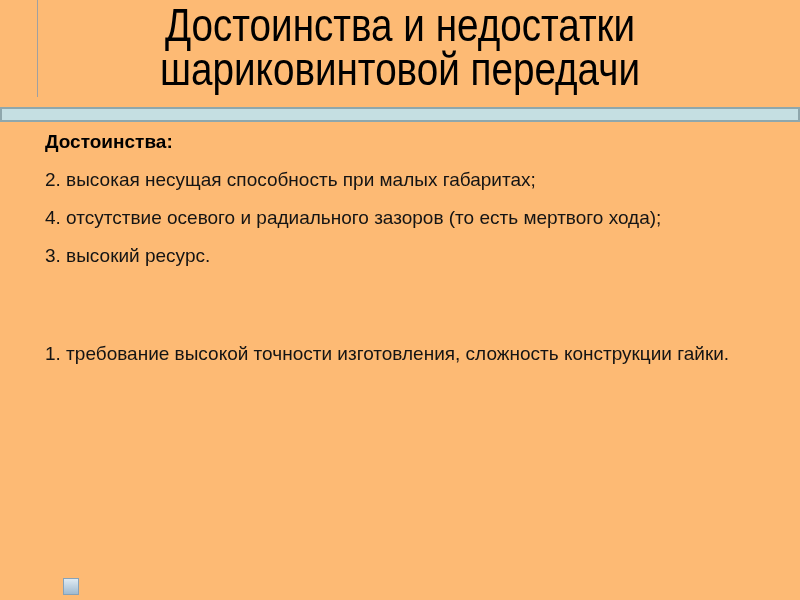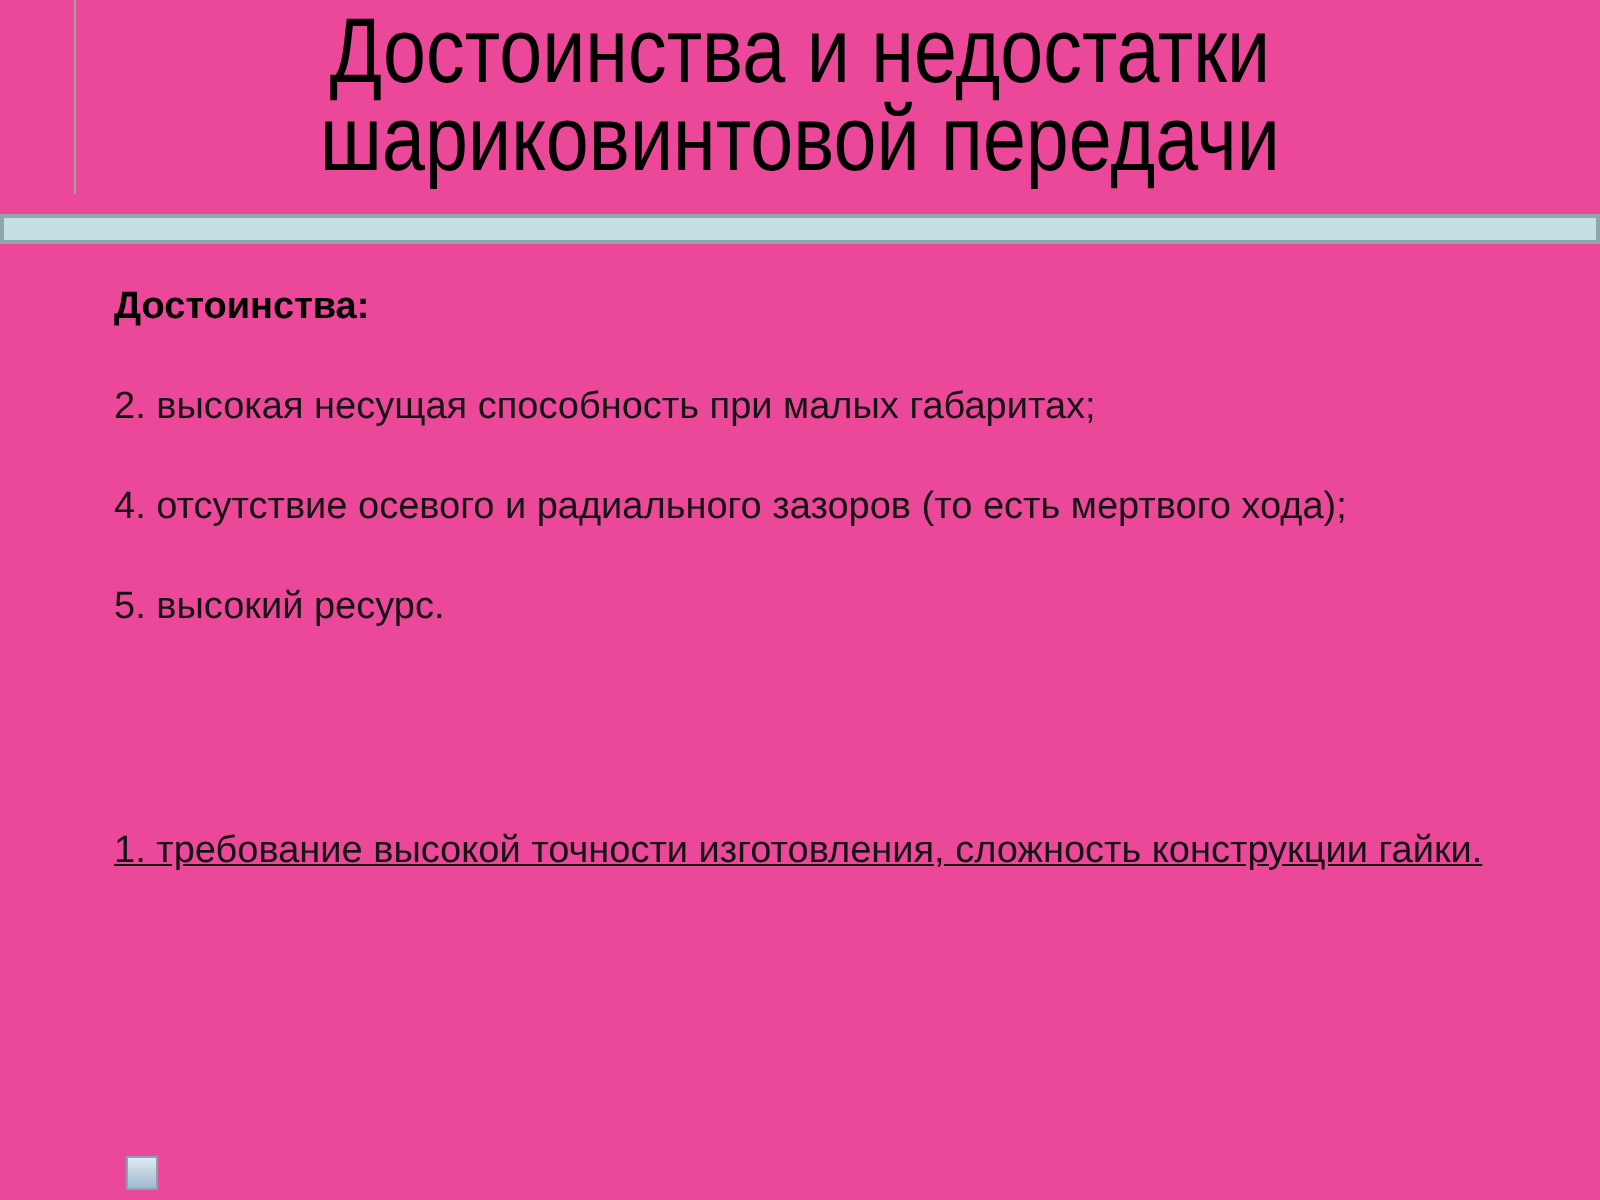--- a/index.html
+++ b/index.html
@@ -7,21 +7,21 @@
     padding: 0;
     width: 800px;
     height: 600px;
     overflow: hidden;
     background: #ffffff;
   }
   .slide {
     position: relative;
     width: 800px;
     height: 600px;
-    background: #ec4899;
+    background: #fdba74;
     font-family: "Liberation Sans", "DejaVu Sans", sans-serif;
     color: #141414;
   }
   
   .vline {
     position: absolute;
     left: 37px;
     top: 0;
     width: 1px;
     height: 97px;
@@ -57,27 +57,26 @@
   }
   
   .content {
     position: absolute;
     left: 45px;
     top: 123px;
     width: 718px;
     font-size: 19px;
     line-height: 38px;
   }
-  .content p { margin: 12px; }
+  .content p { margin: 0; }
   .heading { font-weight: 700; color: #000000; }
   .gap { height: 60px; }
   .justify {
     text-align: justify;
     text-align-last: left;
-    text-decoration: underline;
   }
   
   .ornament {
     position: absolute;
     left: 63px;
     top: 578px;
     width: 16px;
     height: 17px;
     box-sizing: border-box;
     border: 1px solid var(--ornament_border, #87a2b8);
@@ -97,21 +96,21 @@
     <span class="tl">Достоинства и недостатки</span>
     <span class="tl">шариковинтовой передачи</span>
   </h1>
 
   <div class="band"></div>
 
   <div class="content">
     <p class="heading">Достоинства:</p>
     <p>2. высокая несущая способность при малых габаритах;</p>
     <p>4. отсутствие осевого и радиального зазоров (то есть мертвого хода);</p>
-    <p>5. высокий ресурс.</p>
+    <p>3. высокий ресурс.</p>
 
     <div class="gap"></div>
 
     <p class="justify">1. требование высокой точности изготовления, сложность конструкции гайки.</p>
   </div>
 
   <div class="ornament"></div>
 
 </div>
 

